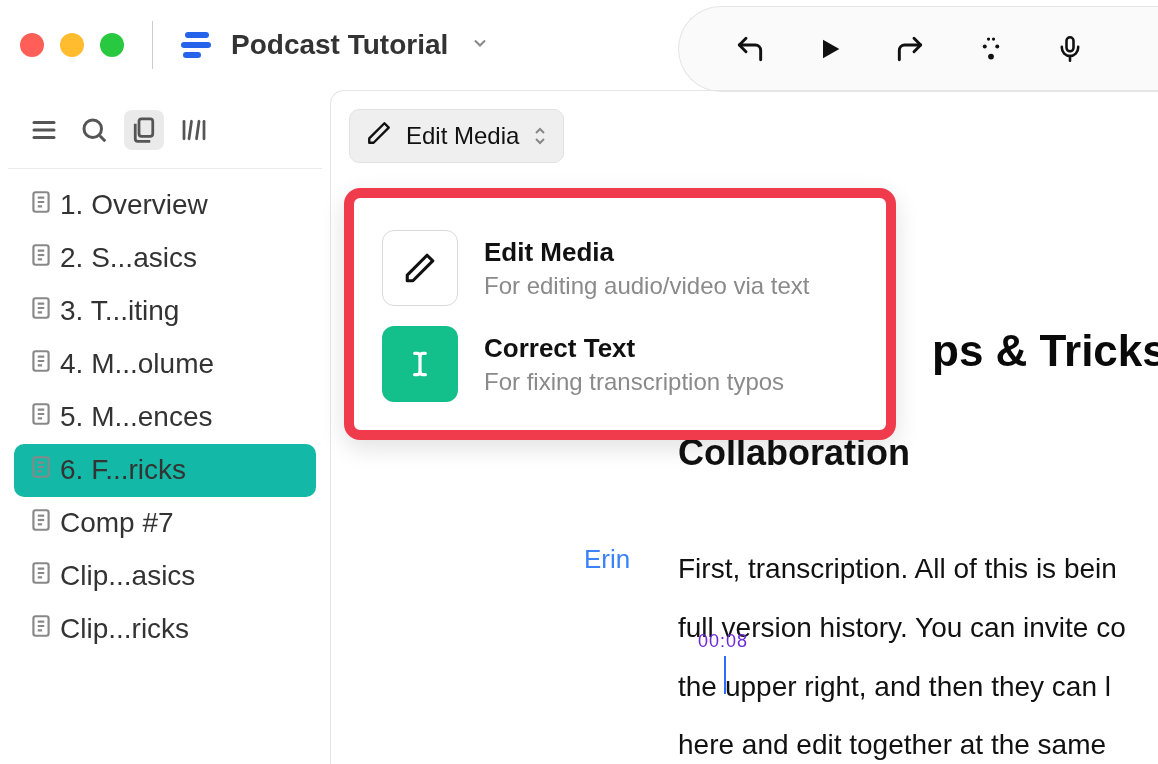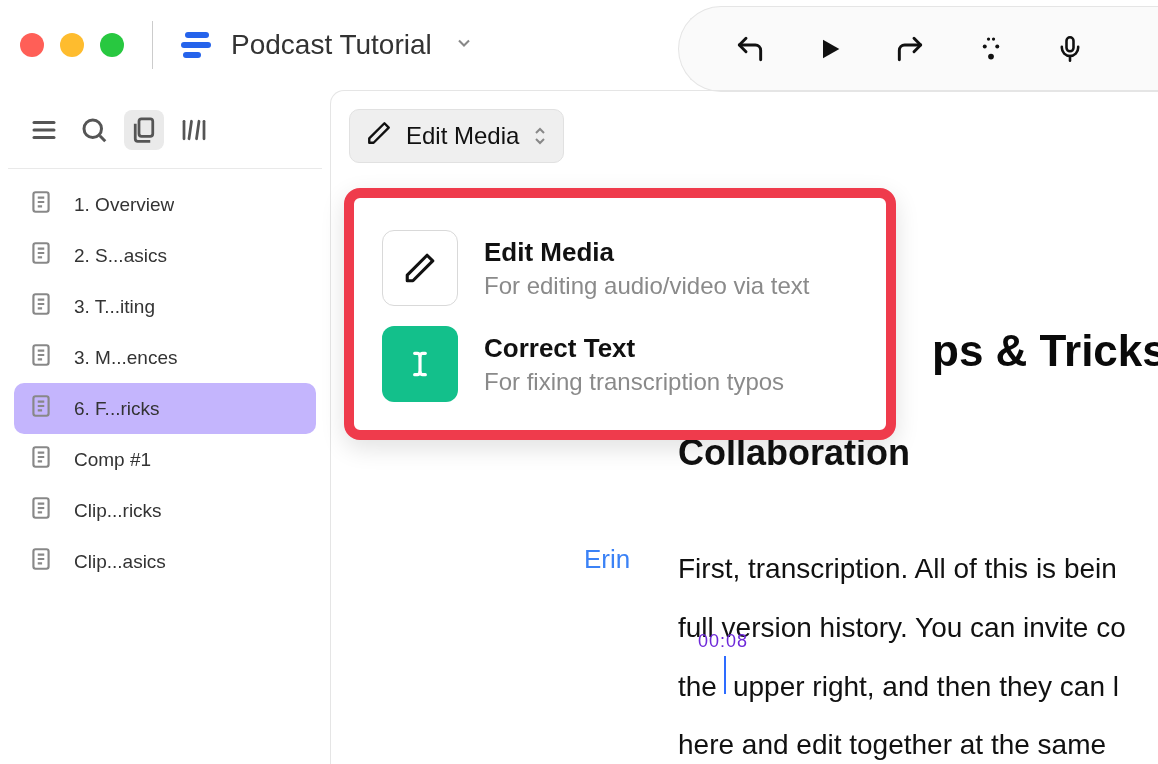--- a/index.html
+++ b/index.html
@@ -39,21 +39,21 @@
   }
   .app-logo .bar1, .app-logo .bar2, .app-logo .bar3 {
     height: 6px; background:#2563eb; border-radius:3px;
   }
   .app-logo .bar1 { width: 24px; margin-left:4px;}
   .app-logo .bar2 { width: 30px; }
   .app-logo .bar3 { width: 18px; margin-left:2px;}
   .doc-title {
     font-size: 28px;
     color:#333;
-    font-weight:400;
+    font-weight:700;
   }
   .doc-title-chevron {
     margin-left: 22px;
     color:#888;
   }
   .toolbar-pill {
     position: absolute;
     right: 0;
     top: 6px;
     height: 86px;
@@ -100,32 +100,32 @@
   }
   .sidebar-tools .ticon.active {
     background:#eaeaea;
   }
   .script-list {
     list-style:none;
     padding: 0 6px;
   }
   .script-item {
     display:flex;
-    align-items:center;
-    gap:20px;
+    align-items:flex-start;
+    gap:6px;
     padding: 10px 14px;
     border-radius: 10px;
-    font-size: 19px;
+    font-size: 28px;
     color:#333;
     cursor:pointer;
     white-space:nowrap;
     overflow:hidden;
   }
   .script-item.active {
-    background:#c4b5fd;
+    background:#14b8a6;
   }
   .script-item .doc-icon {
     flex-shrink:0;
     color:#888;
   }
   .script-item .label {
     overflow:hidden; text-overflow:ellipsis;
   }
 
   .content {
@@ -375,21 +375,32 @@
       </li>
       <li class="script-item">
         <span class="doc-icon">
           <svg width="26" height="26" viewBox="0 0 24 24" fill="none" stroke="currentColor" stroke-width="2">
               <rect x="5" y="3" width="14" height="18" rx="2"></rect>
               <line x1="9" y1="8" x2="15" y2="8"></line>
               <line x1="9" y1="12" x2="15" y2="12"></line>
               <line x1="9" y1="16" x2="13" y2="16"></line>
             </svg>
         </span>
-        <span class="label">3. M...ences</span>
+        <span class="label">4. M...olume</span>
+      </li>
+      <li class="script-item">
+        <span class="doc-icon">
+          <svg width="26" height="26" viewBox="0 0 24 24" fill="none" stroke="currentColor" stroke-width="2">
+              <rect x="5" y="3" width="14" height="18" rx="2"></rect>
+              <line x1="9" y1="8" x2="15" y2="8"></line>
+              <line x1="9" y1="12" x2="15" y2="12"></line>
+              <line x1="9" y1="16" x2="13" y2="16"></line>
+            </svg>
+        </span>
+        <span class="label">5. M...ences</span>
       </li>
       <li class="script-item active">
         <span class="doc-icon">
           <svg width="26" height="26" viewBox="0 0 24 24" fill="none" stroke="currentColor" stroke-width="2">
               <rect x="5" y="3" width="14" height="18" rx="2"></rect>
               <line x1="9" y1="8" x2="15" y2="8"></line>
               <line x1="9" y1="12" x2="15" y2="12"></line>
               <line x1="9" y1="16" x2="13" y2="16"></line>
             </svg>
         </span>
@@ -397,43 +408,43 @@
       </li>
       <li class="script-item">
         <span class="doc-icon">
           <svg width="26" height="26" viewBox="0 0 24 24" fill="none" stroke="currentColor" stroke-width="2">
               <rect x="5" y="3" width="14" height="18" rx="2"></rect>
               <line x1="9" y1="8" x2="15" y2="8"></line>
               <line x1="9" y1="12" x2="15" y2="12"></line>
               <line x1="9" y1="16" x2="13" y2="16"></line>
             </svg>
         </span>
-        <span class="label">Comp #1</span>
+        <span class="label">Comp #7</span>
+      </li>
+      <li class="script-item">
+        <span class="doc-icon">
+          <svg width="26" height="26" viewBox="0 0 24 24" fill="none" stroke="currentColor" stroke-width="2">
+              <rect x="5" y="3" width="14" height="18" rx="2"></rect>
+              <line x1="9" y1="8" x2="15" y2="8"></line>
+              <line x1="9" y1="12" x2="15" y2="12"></line>
+              <line x1="9" y1="16" x2="13" y2="16"></line>
+            </svg>
+        </span>
+        <span class="label">Clip...asics</span>
       </li>
       <li class="script-item">
         <span class="doc-icon">
           <svg width="26" height="26" viewBox="0 0 24 24" fill="none" stroke="currentColor" stroke-width="2">
               <rect x="5" y="3" width="14" height="18" rx="2"></rect>
               <line x1="9" y1="8" x2="15" y2="8"></line>
               <line x1="9" y1="12" x2="15" y2="12"></line>
               <line x1="9" y1="16" x2="13" y2="16"></line>
             </svg>
         </span>
         <span class="label">Clip...ricks</span>
-      </li>
-      <li class="script-item">
-        <span class="doc-icon">
-          <svg width="26" height="26" viewBox="0 0 24 24" fill="none" stroke="currentColor" stroke-width="2">
-              <rect x="5" y="3" width="14" height="18" rx="2"></rect>
-              <line x1="9" y1="8" x2="15" y2="8"></line>
-              <line x1="9" y1="12" x2="15" y2="12"></line>
-              <line x1="9" y1="16" x2="13" y2="16"></line>
-            </svg>
-        </span>
-        <span class="label">Clip...asics</span>
       </li>
     </ul>
   </div>
 
   <div class="content">
 
     <div class="mode-switch">
       <span>
         <svg width="26" height="26" viewBox="0 0 24 24" fill="none" stroke="currentColor" stroke-width="2.2" stroke-linecap="round" stroke-linejoin="round">
             <path d="M17 3l4 4L7 21H3v-4L17 3z"></path>
@@ -482,18 +493,18 @@
 </div>
 
 <div class="doc-h1" style="position:absolute; top:326px; left:908px;margin-left:24px;">ps &amp; Tricks</div>
 <div class="doc-h2">Collaboration</div>
 <div class="speaker">Erin</div>
 
 <div class="transcript">
   <div>First, transcription. All of this is bein</div>
   <div>full version history. You can invite co</div>
   <div>
-    <span>the</span><span style="margin-left:16px;text-align:center;">upper right, and then they can l</span>
+    <span>the</span><span style="margin-left:8px;text-align:center;">upper right, and then they can l</span>
   </div>
   <div>here and edit together at the same</div>
 </div>
 <div class="ts-label">00:08</div>
 <div class="cursor-line"></div>
 
 </body></html>

